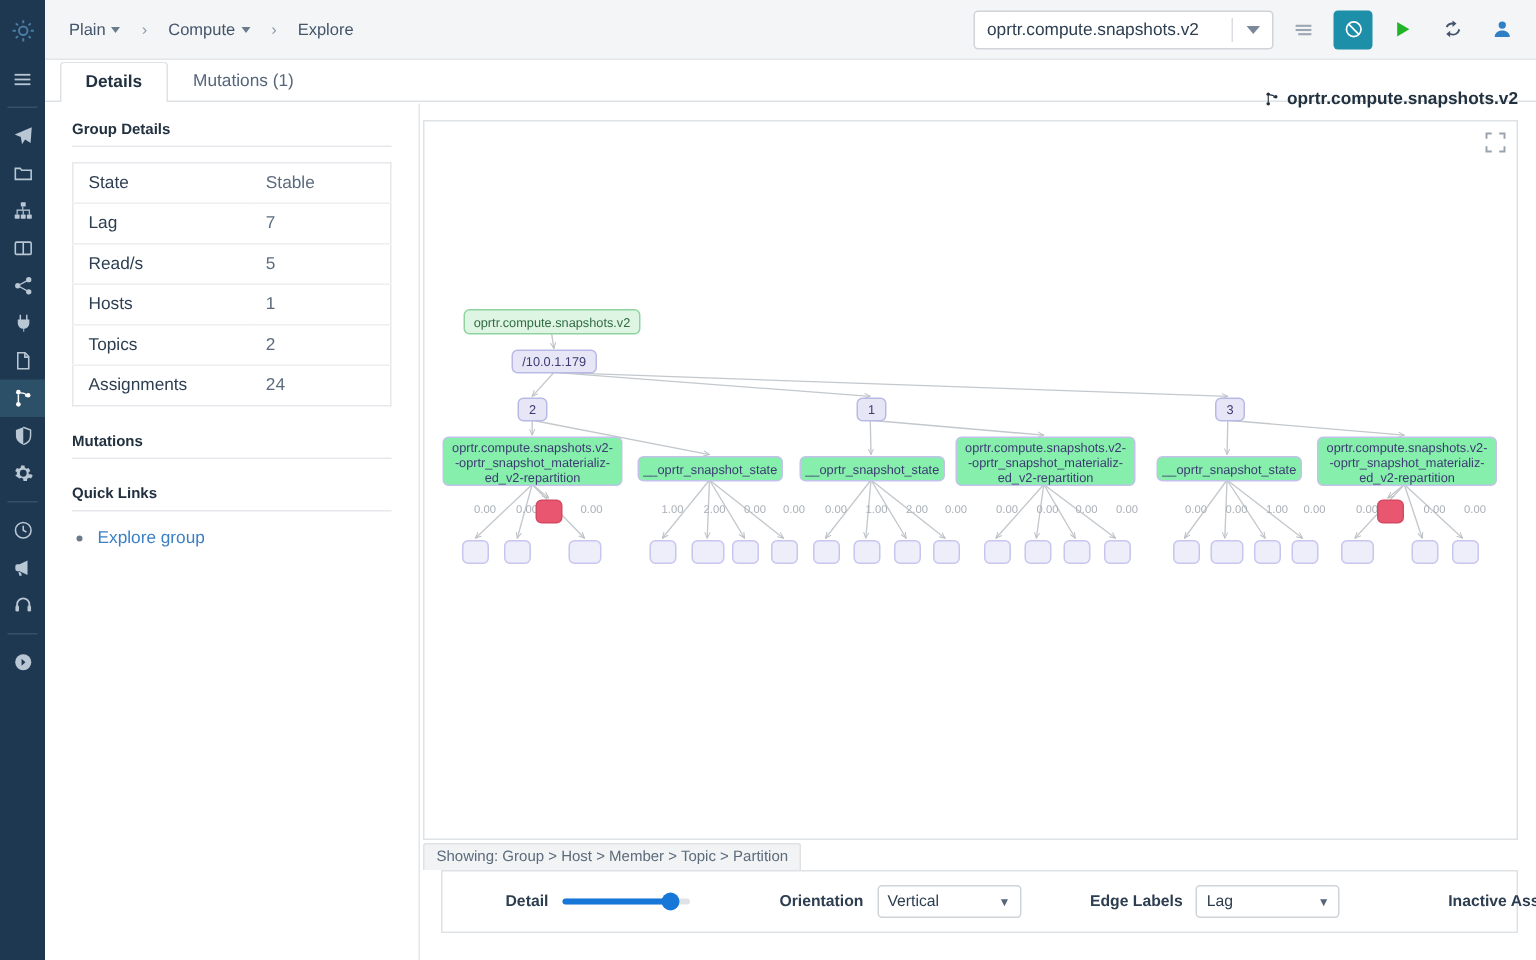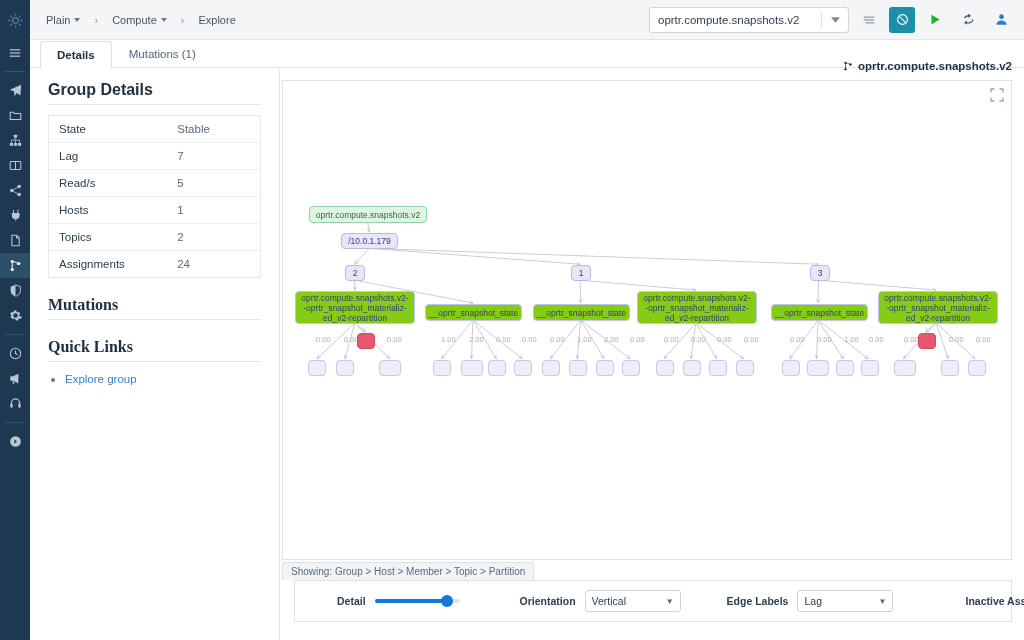--- a/index.html
+++ b/index.html
@@ -59,22 +59,22 @@
   #ctx-title {
     position:absolute; right:12px; top:60px; font-size:11.5px; font-weight:bold; color:#22313f;
     display:flex; align-items:center; gap:5px;
   }
 
   
   #detail {
     position:absolute; left:30px; top:69px; width:250px; bottom:0;
     background:#fff; border-right:1px solid #e3e5e8; padding:12px 18px 0 18px;
   }
-  .sec-title { font-size:16px; font-weight:bold; color:#22313f; padding-bottom:5px; border-bottom:1px solid #e6e8eb; margin-bottom:10px; }
-  .sec-title.mt { margin-top:18px;font-family:Liberation Serif, serif; }
+  .sec-title { font-size:10px; font-weight:bold; color:#22313f; padding-bottom:5px; border-bottom:1px solid #e6e8eb; margin-bottom:10px; }
+  .sec-title.mt { margin-top:18px; }
   table.kv { width:100%; border-collapse:collapse; border:1px solid #e6e8eb; }
   table.kv td { padding:7px 10px; border-bottom:1px solid #eceef0; font-size:11.5px; }
   table.kv tr:last-child td { border-bottom:none; }
   table.kv td.k { color:#2c3e50; width:56%; }
   table.kv td.v { color:#5b6b7c; }
   ul.links { margin:0; padding-left:17px; }
   ul.links li { margin:3px 0; }
   ul.links li::marker { color:#6b7a89; }
   ul.links a { color:#3b7fc4; font-size:11.5px; text-decoration:none; cursor:pointer; }
 
@@ -109,21 +109,21 @@
 
   
   .node {
     position:absolute; border-radius:4px; font-size:8.5px; line-height:10px;
     display:flex; align-items:center; justify-content:center; text-align:center;
     padding:2px 4px; white-space:pre-line;
   }
   .n-group { background:#dff5e3; border:1px solid #8fd4a0; color:#2f6b41; }
   .n-host  { background:#e6e6f7; border:1px solid #b9b9e6; color:#3b3b72; }
   .n-member{ background:#e6e6f7; border:1px solid #b9b9e6; color:#3b3b72; }
-  .n-topic { background:#84cc16; border:1px solid #c2c2ea; color:#3b3b72; }
+  .n-topic { background:#86efac; border:1px solid #c2c2ea; color:#3b3b72; }
   .n-part  { background:#eeeefb; border:1px solid #c6c6ee; color:#3b3b72; }
   .n-lag   { background:#e8576f; border:1px solid #d44a62; color:#ffffff; font-weight:bold; }
   .elabel  { position:absolute; font-size:7.5px; color:#a9b0b8; white-space:nowrap; }
   svg.edges { position:absolute; left:0; top:0; width:100%; height:100%; pointer-events:none; }
 </style>
 </head>
 <body>
 
 <div id="rail">
   <div class="logo">

